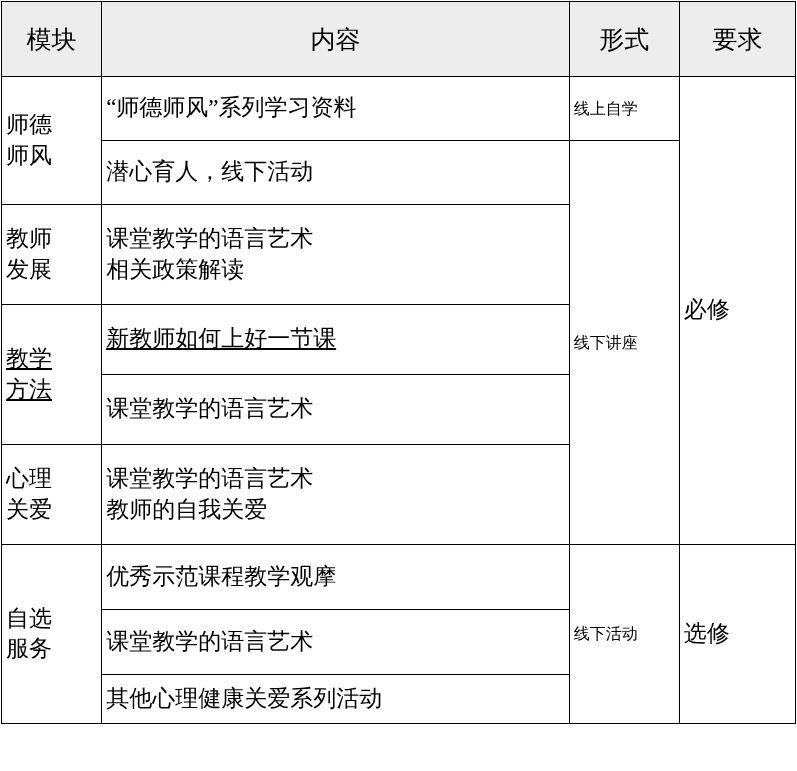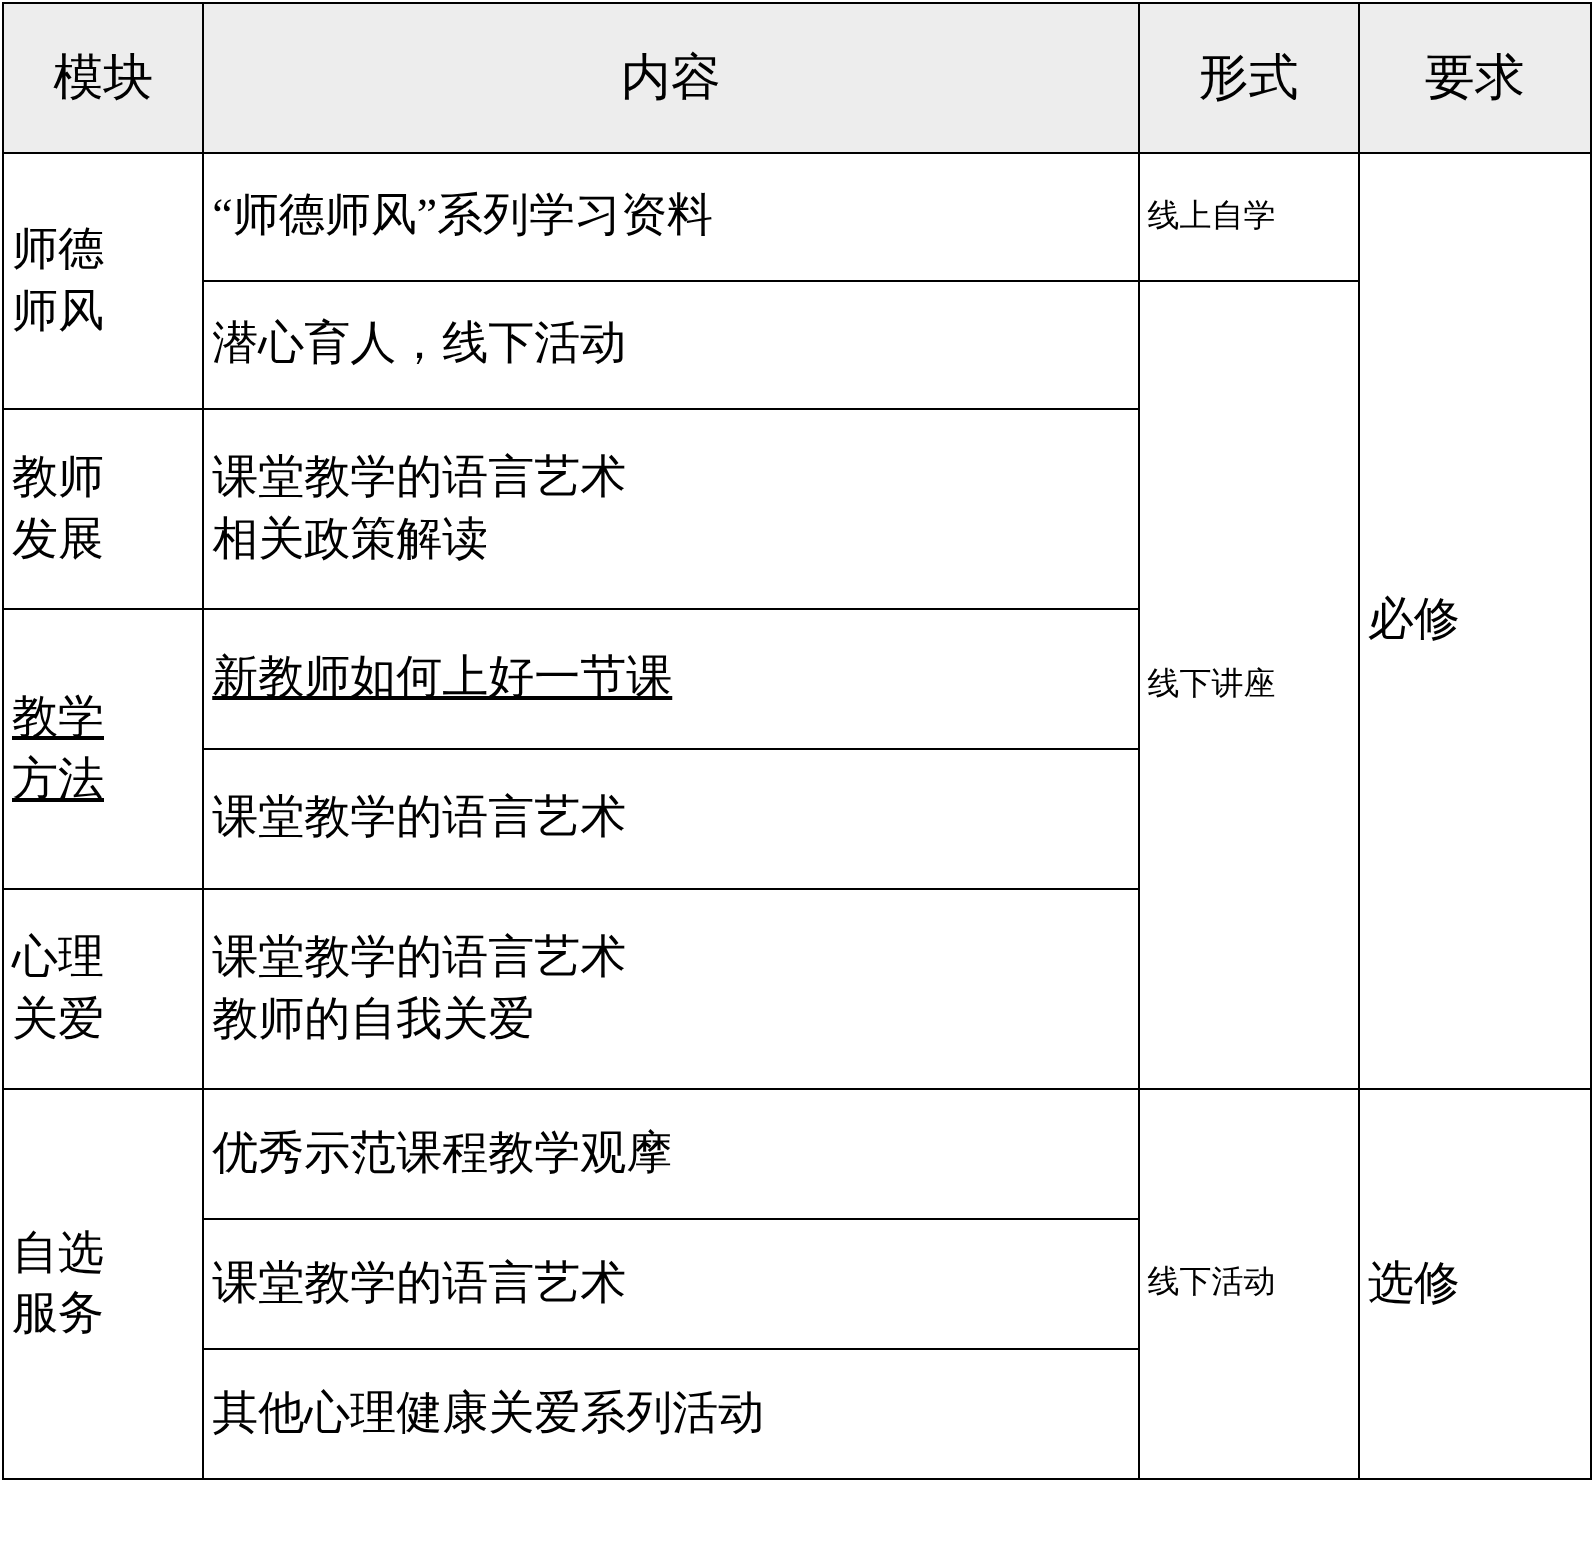--- a/index.html
+++ b/index.html
@@ -62,21 +62,21 @@
   }
   
   .r1 { height: 64px; }
   .r2 { height: 64px; }
   .r3 { height: 100px; }
   .r4 { height: 70px; text-decoration: underline; }
   .r5 { height: 70px; }
   .r6 { height: 100px; }
   .r7 { height: 65px; }
   .r8 { height: 65px; }
-  .r9 { height: 65px; }
+  .r9 { height: 49px; }
 </style>
 </head>
 <body>
 
 <div class="sheet">
   <table class="curriculum">
     <colgroup>
       <col class="col-module">
       <col class="col-content">
       <col class="col-form">

